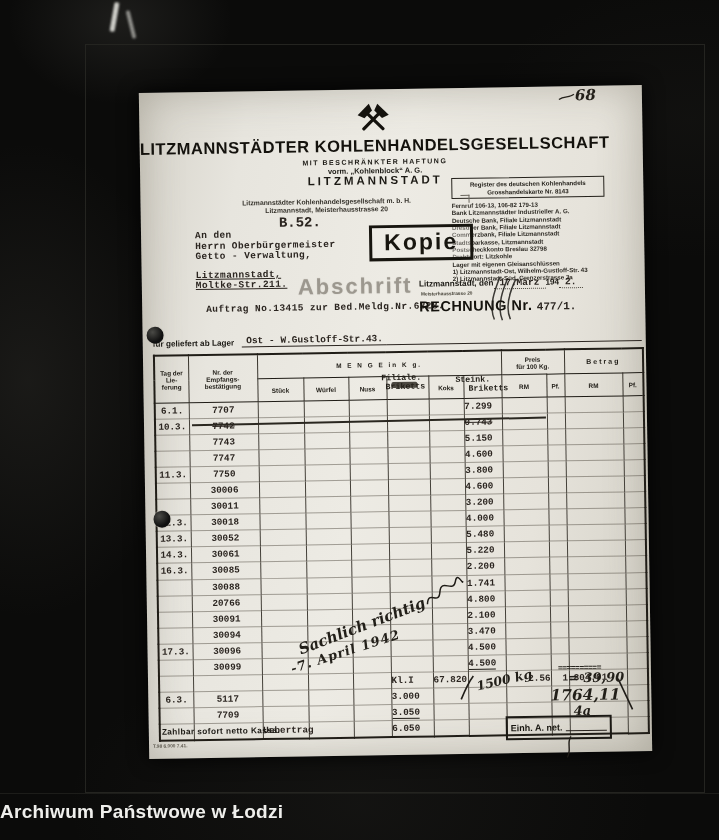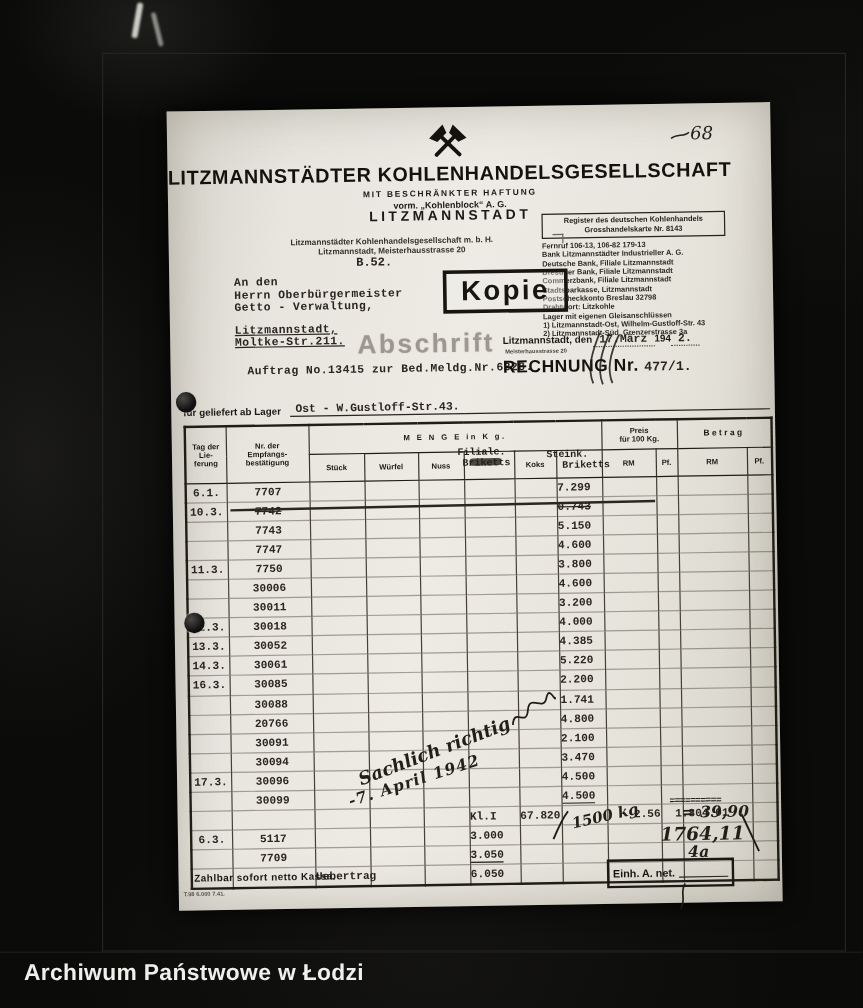--- a/index.html
+++ b/index.html
@@ -11,21 +11,21 @@
       radial-gradient(300px 200px at 690px 120px, rgba(95,92,85,.07), transparent 70%),
       radial-gradient(420px 240px at 360px 805px, rgba(105,102,95,.09), transparent 70%),
       radial-gradient(160px 120px at 120px 20px, rgba(160,158,150,.12), transparent 70%),
       #0b0b0a;
   }
   .film-frame{position:absolute;left:85px;top:44px;width:618px;height:747px;border:1px solid #242420;pointer-events:none}
   .film-line{position:absolute;left:0;top:793px;width:719px;height:1px;background:#1d1d1a}
   .film-mark{position:absolute;background:rgba(246,246,240,.8);border-radius:3px;filter:blur(1px)}
   .m1{left:112px;top:2px;width:5px;height:30px;transform:rotate(10deg)}
   .m2{left:129px;top:10px;width:4px;height:29px;transform:rotate(-14deg);opacity:.65}
-  .archive-label{position:absolute;left:20px;top:801px;color:#efefec;font-size:19px;font-weight:700;letter-spacing:.3px}
+  .archive-label{position:absolute;left:0;top:801px;color:#efefec;font-size:19px;font-weight:700;letter-spacing:.3px}
 
   .paper{
     position:absolute;left:144px;top:89px;width:503px;height:666px;
     transform:rotate(-0.9deg);
     background:linear-gradient(100deg,#d6d3ca 0%,#e7e5de 18%,#edebe4 45%,#e6e3db 75%,#d3d0c6 100%);
     box-shadow:inset 0 0 42px rgba(110,105,90,.38), 0 0 20px rgba(0,0,0,.9);
     color:#1b1914;
   }
   .abs{position:absolute}
   .typed{font-family:"Liberation Mono","DejaVu Sans Mono",monospace;font-weight:700;color:#2b2520}
@@ -37,21 +37,21 @@
   .sub1{top:69px;font-size:7px;font-weight:700;letter-spacing:1.5px}
   .sub2{top:77px;font-size:7.5px;font-weight:700}
   .sub3{top:85px;font-size:11.5px;font-weight:700;letter-spacing:3px}
 
   .infobox{left:311px;top:90px;width:153px}
   .regbox{border:1.5px solid #26231d;padding:2px 1px;text-align:center;font-size:6.2px;line-height:7.5px;font-weight:700;color:#26231d}
   .infolines{margin-top:3px;font-size:6.2px;line-height:7.35px;font-weight:700;color:#2e2b25}
 
   .sender{left:50px;top:108px;width:272px;text-align:center;font-size:6.8px;line-height:8px;font-weight:700;color:#35322b}
   .corner-mark{left:320px;top:107px;width:8px;height:7px;border-top:1px solid #6b675e;border-right:1px solid #6b675e}
-  .refcode{left:156px;top:124px;font-size:10px}
+  .refcode{left:138px;top:124px;font-size:14px}
   .recipient{left:54px;top:139px;font-size:9.5px;line-height:10.5px;letter-spacing:.4px}
   .recipient .city{margin-top:8px;text-decoration:underline}
   .recipient .street{text-decoration:underline}
 
   .kopie{left:228px;top:136px;border:3px solid #17150f;padding:1px 12px 2px;font-size:23px;font-weight:700;letter-spacing:2px;color:#17150f;background:rgba(240,238,231,.35)}
   .abschrift{left:156px;top:184px;font-size:22px;font-weight:700;letter-spacing:2px;color:rgba(125,121,111,.55);text-shadow:0 0 1px rgba(125,121,111,.4)}
 
   .dateline{left:277px;top:190px;font-size:8.2px;font-weight:700;white-space:nowrap}
   .dateline .td{font-size:9.5px;border-bottom:1px dotted #4a463d;padding:0 6px}
   .dateline-sub{left:279px;top:203px;font-size:4.8px;color:#474439;font-weight:700}
@@ -89,21 +89,21 @@
   .smudge{position:absolute;background:rgba(35,31,24,.8);border-radius:2px}
   .strike-line{position:absolute;height:1.6px;background:#2a2720;transform:rotate(-.35deg)}
 
   .hole{width:17px;height:17px;border-radius:50%;background:radial-gradient(circle at 35% 32%, #4a4a46, #101010 62%);box-shadow:0 0 0 1px rgba(200,196,185,.45)}
   .hw-sachlich{left:148px;top:549px;transform:rotate(-20deg);transform-origin:left top;font-size:15px;font-weight:700;white-space:nowrap}
   .hw-datestamp{left:141px;top:571px;transform:rotate(-17deg);transform-origin:left top;font-size:13px;font-weight:700;letter-spacing:1px;color:#24211b;white-space:nowrap}
   .hw-1500{left:308px;top:583px;transform:rotate(-12deg);font-size:12.5px;font-weight:700;white-space:nowrap}
   .hw-3990{left:420px;top:584px;font-size:13px;font-weight:700;white-space:nowrap}
   .hw-1764{left:402px;top:599px;font-size:15.5px;font-weight:700;white-space:nowrap}
   .equals{left:410px;top:577px;font-family:"Liberation Mono","DejaVu Sans Mono",monospace;font-weight:700;font-size:8px;letter-spacing:-.5px;color:#26231d}
-  .hw-68{left:420px;top:16px;font-size:15px;font-weight:400}
+  .hw-68{left:420px;top:0px;font-size:15px;font-weight:700}
   .zahlbar{left:13px;top:634px;font-size:8.3px;font-weight:700;letter-spacing:.4px}
   .formcode{left:4px;top:651px;font-size:4.8px;color:#5c584e;font-weight:700}
   .einh{left:357px;top:629px;width:96px;height:20px;border:2px solid #1b1914;display:flex;align-items:center;padding:0 3px;font-size:9px;font-weight:800;color:#17150f;white-space:nowrap}
   .einh .fill{flex:1;border-bottom:1.2px solid #2b2520;margin:6px 0 0 3px;height:1px}
   .einh-hw{left:425px;top:617px;font-size:13px;font-weight:700}
   svg.stroke{overflow:visible}
 </style>
 </head>
 <body>
 
@@ -363,21 +363,21 @@
             <td class="c-bpf"></td>
           </tr>
           <tr>
             <td class="c-d"><span>13.3.</span></td>
             <td class="c-n"><span>30052</span></td>
             <td class="c-s"></td>
             <td class="c-w"></td>
             <td class="c-nu"></td>
             <td class="c-br"></td>
             <td class="c-ko"></td>
-            <td class="c-st"><span>4.385</span></td>
+            <td class="c-st"><span>5.480</span></td>
             <td class="c-prm"></td>
             <td class="c-ppf"></td>
             <td class="c-brm"></td>
             <td class="c-bpf"></td>
           </tr>
           <tr>
             <td class="c-d"><span>14.3.</span></td>
             <td class="c-n"><span>30061</span></td>
             <td class="c-s"></td>
             <td class="c-w"></td>

